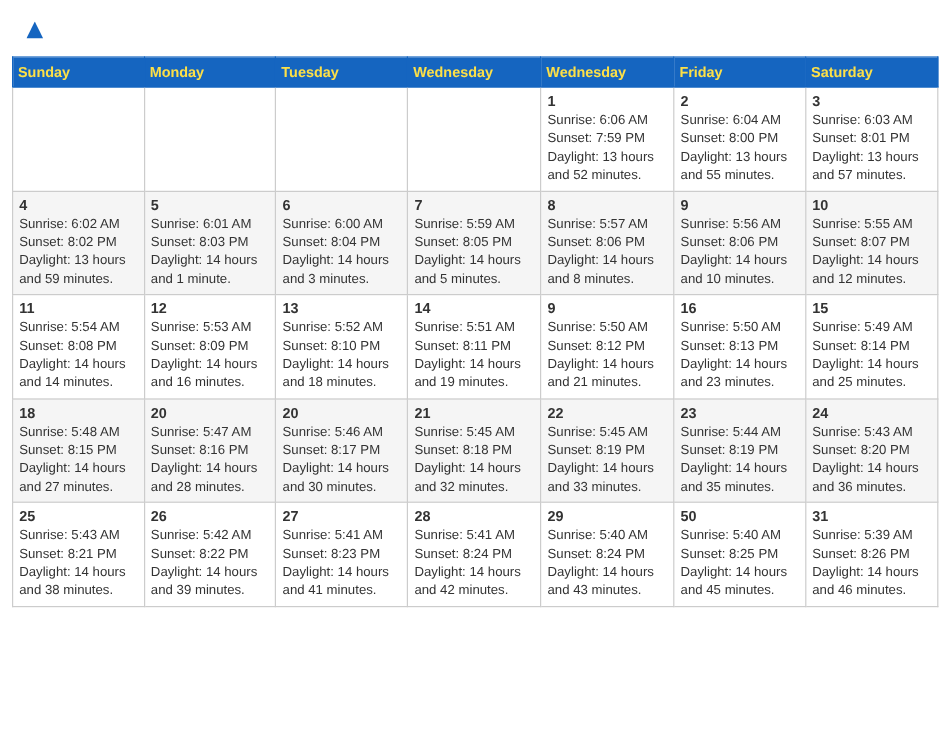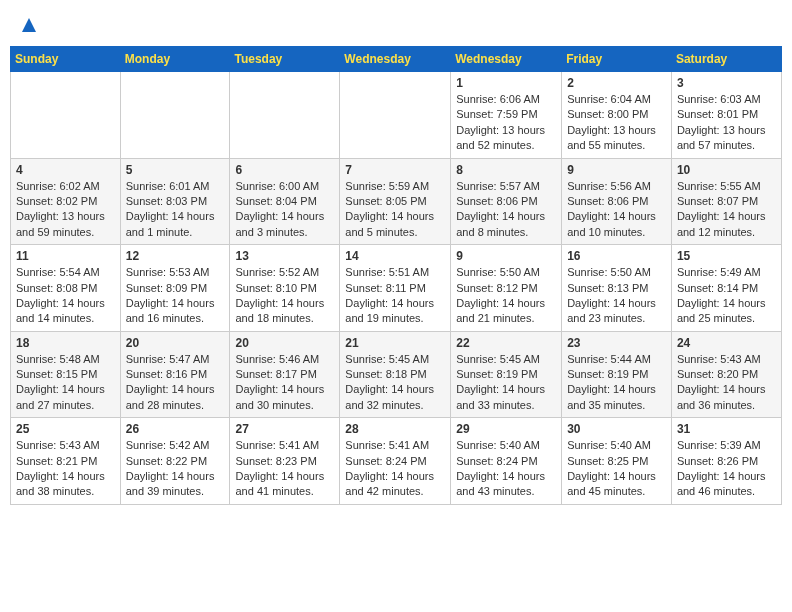--- a/index.html
+++ b/index.html
@@ -236,21 +236,21 @@
         </td>
         <td>
           <div class="day-num">28</div>
           <div class="cell-text">Sunrise: 5:41 AM<br>Sunset: 8:24 PM<br>Daylight: 14 hours and 42 minutes.</div>
         </td>
         <td>
           <div class="day-num">29</div>
           <div class="cell-text">Sunrise: 5:40 AM<br>Sunset: 8:24 PM<br>Daylight: 14 hours and 43 minutes.</div>
         </td>
         <td>
-          <div class="day-num">30</div>
+          <div class="day-num">50</div>
           <div class="cell-text">Sunrise: 5:40 AM<br>Sunset: 8:25 PM<br>Daylight: 14 hours and 45 minutes.</div>
         </td>
         <td>
           <div class="day-num">31</div>
           <div class="cell-text">Sunrise: 5:39 AM<br>Sunset: 8:26 PM<br>Daylight: 14 hours and 46 minutes.</div>
         </td>
       </tr>
     </tbody>
 </table>
 

